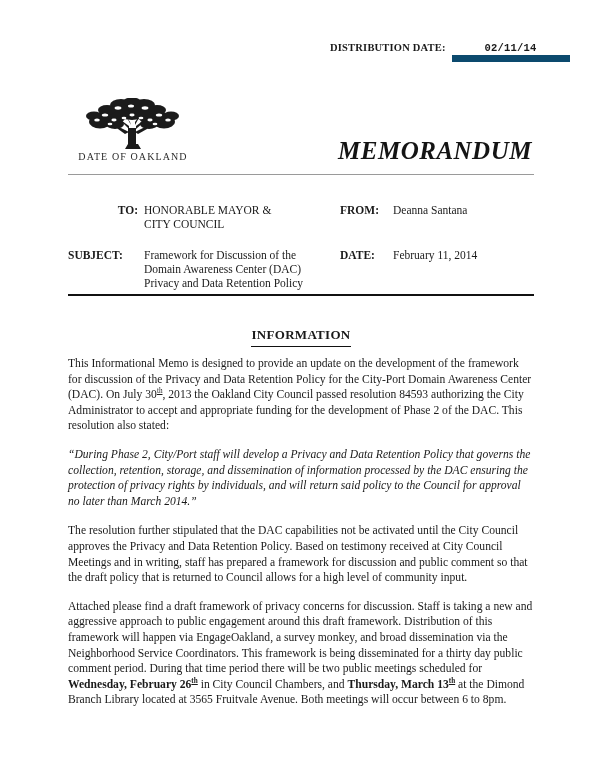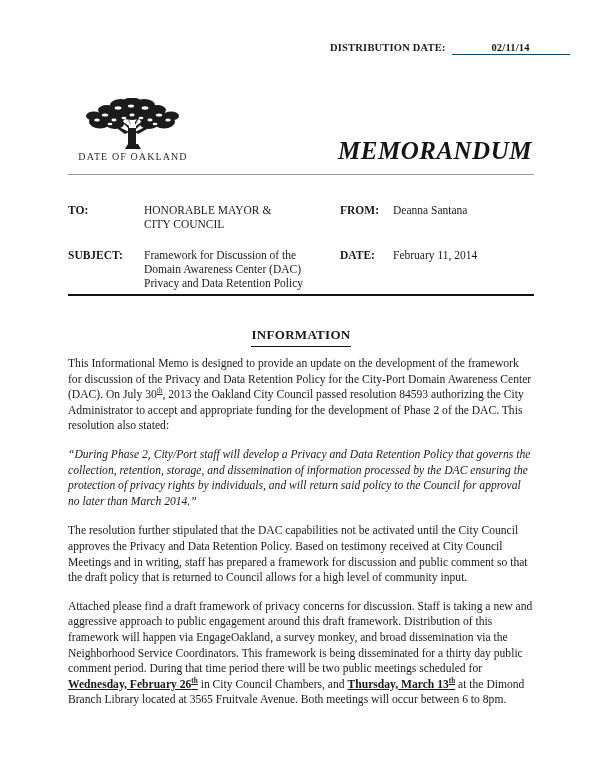--- a/index.html
+++ b/index.html
@@ -30,26 +30,27 @@
     left: 330px;
     width: 220px;
     font-size: 10.5px;
     font-weight: bold;
     letter-spacing: 0.2px;
     white-space: nowrap;
   }
   .dist-label { font-weight: bold; }
   .dist-value {
     display: inline-block;
-    border-bottom: 1px solid #0c4a6e;
+    border-bottom: 7px solid #0c4a6e;
     min-width: 110px;
     text-align: center;
     font-weight: bold;
     margin-left: 3px;
     padding: 0 4px 1px 4px;
+    font-family: Liberation Mono, monospace;
   }
 
   
   .logo-block {
     position: absolute;
     top: 98px;
     left: 68px;
     width: 130px;
     text-align: center;
   }
@@ -117,21 +118,21 @@
     width: 194px;
     display: flex;
     align-items: flex-start;
   }
   .fld-label {
     font-weight: bold;
     font-size: 11.5px;
     line-height: 14px;
     white-space: nowrap;
   }
-  .lbl-to     { width: 70px; padding-right: 6px; }
+  .lbl-to     { width: 70px; text-align: right; padding-right: 6px; }
   .lbl-subject{ width: 70px; text-align: left;  padding-right: 6px; }
   .lbl-from   { width: 47px; text-align: left;  padding-right: 6px; }
   .lbl-date   { width: 47px; text-align: left;  padding-right: 6px; }
   .fld-value {
     font-size: 11.5px;
     line-height: 14px;
   }
   .fld-value .ln { display: block; white-space: nowrap; }
 
   
@@ -161,21 +162,21 @@
   .para.quote {
     font-style: italic;
     margin-bottom: 14px;
   }
   sup {
     font-size: 0.62em;
     vertical-align: super;
     line-height: 0;
     text-decoration: underline;
   }
-  .bu { font-weight: bold; text-decoration: underline; }
+  .bu { font-weight: bold; }
   .bu sup { text-decoration: underline; }
 </style>
 </head>
 <body>
 
 <div class="page">
 
   <div class="dist-line">
     <span class="dist-label">DISTRIBUTION DATE:</span>
     <span class="dist-value">02/11/14</span>

